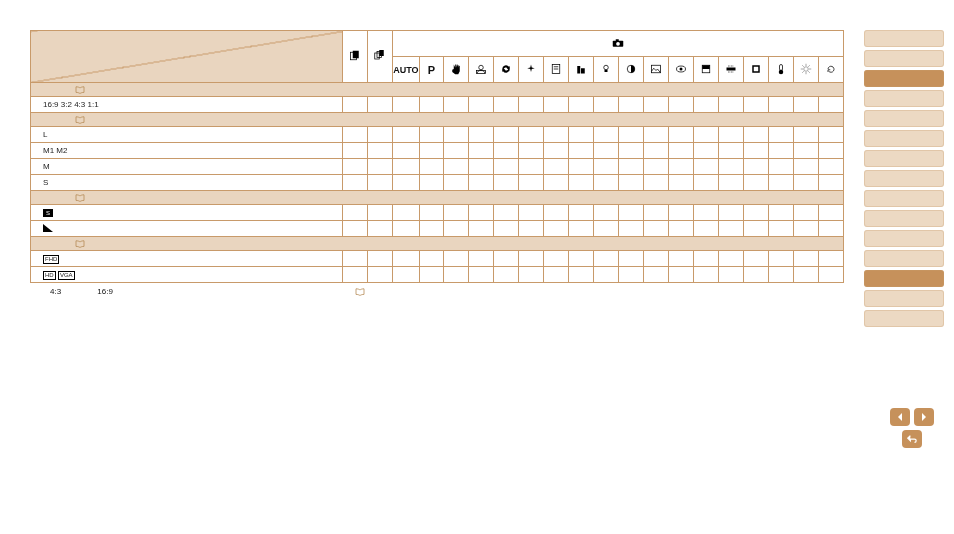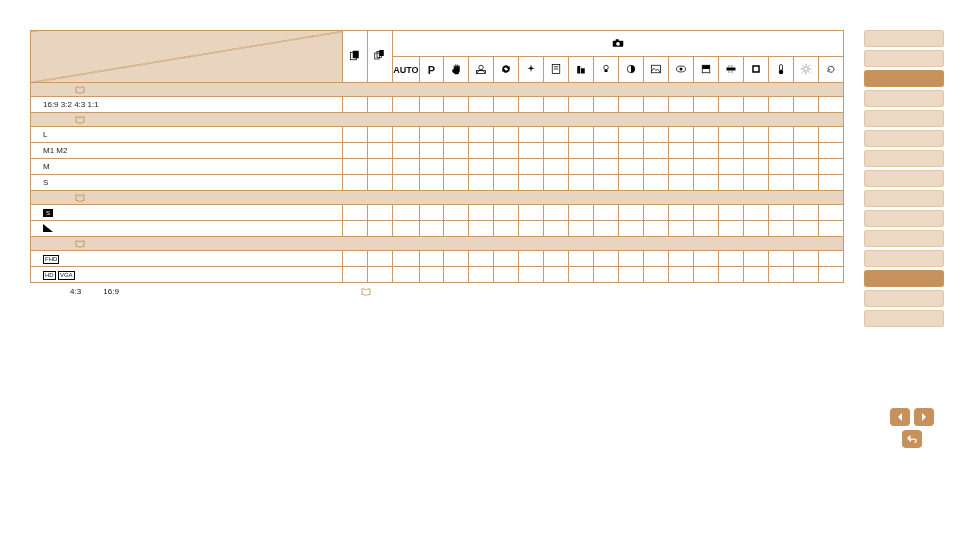--- a/index.html
+++ b/index.html
@@ -357,22 +357,22 @@
             <td></td>
             <td></td>
             <td></td>
             <td></td>
             <td></td>
             <td></td>
           </tr>
         </tbody>
 </table>
 <div class="footnote">
-  <span style="margin-left:20px">4:3</span>
-  <span style="margin-left:20px">16:9</span>
+  <span style="">4:3</span>
+  <span style="margin-left:34px">16:9</span>
   <span style="margin-left:240px" class="book-icon"><svg viewBox="0 0 12 10">
             <path d="M1 1c2 0 4 .5 5 1.5C7 1.5 9 1 11 1v7c-2 0-4 .5-5 1.5C5 8.5 3 8 1 8z" fill="none" stroke="#b58a56"></path>
           </svg></span>
 </div>
 </div>
 
 <div class="sidebar" id="sidebar">
       <div class="tab"></div>
       <div class="tab"></div>
       <div class="tab active"></div>

